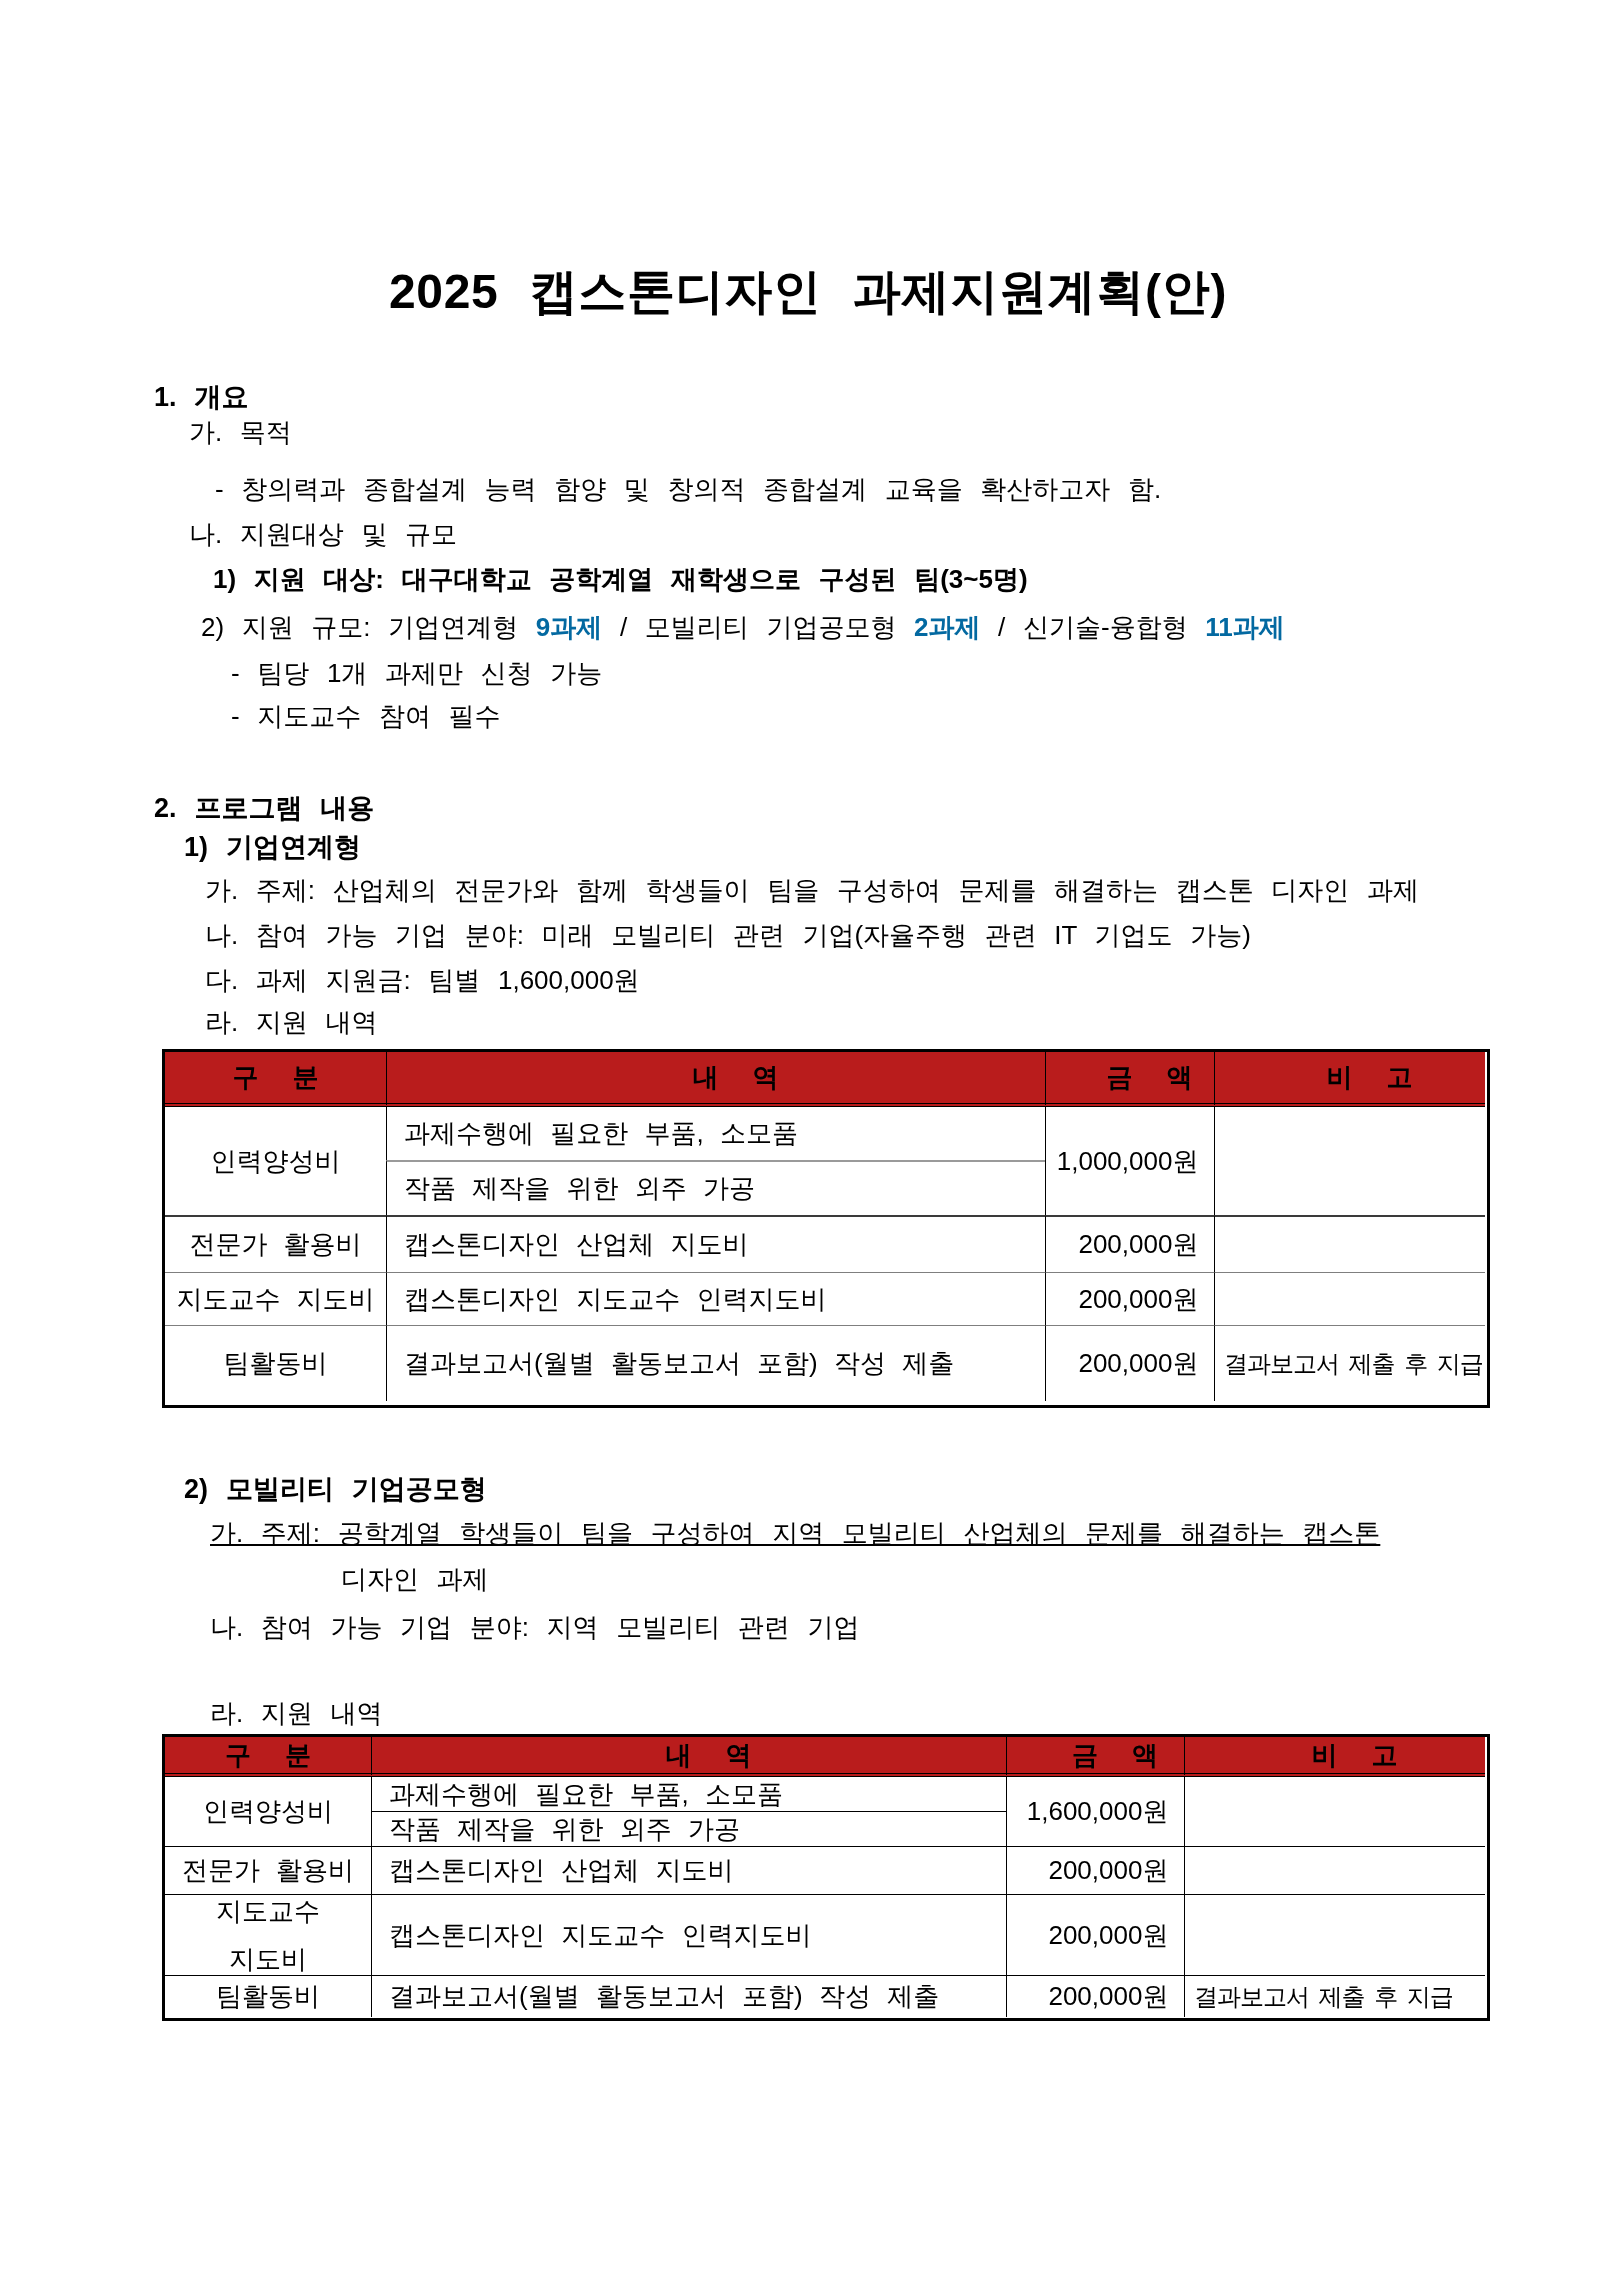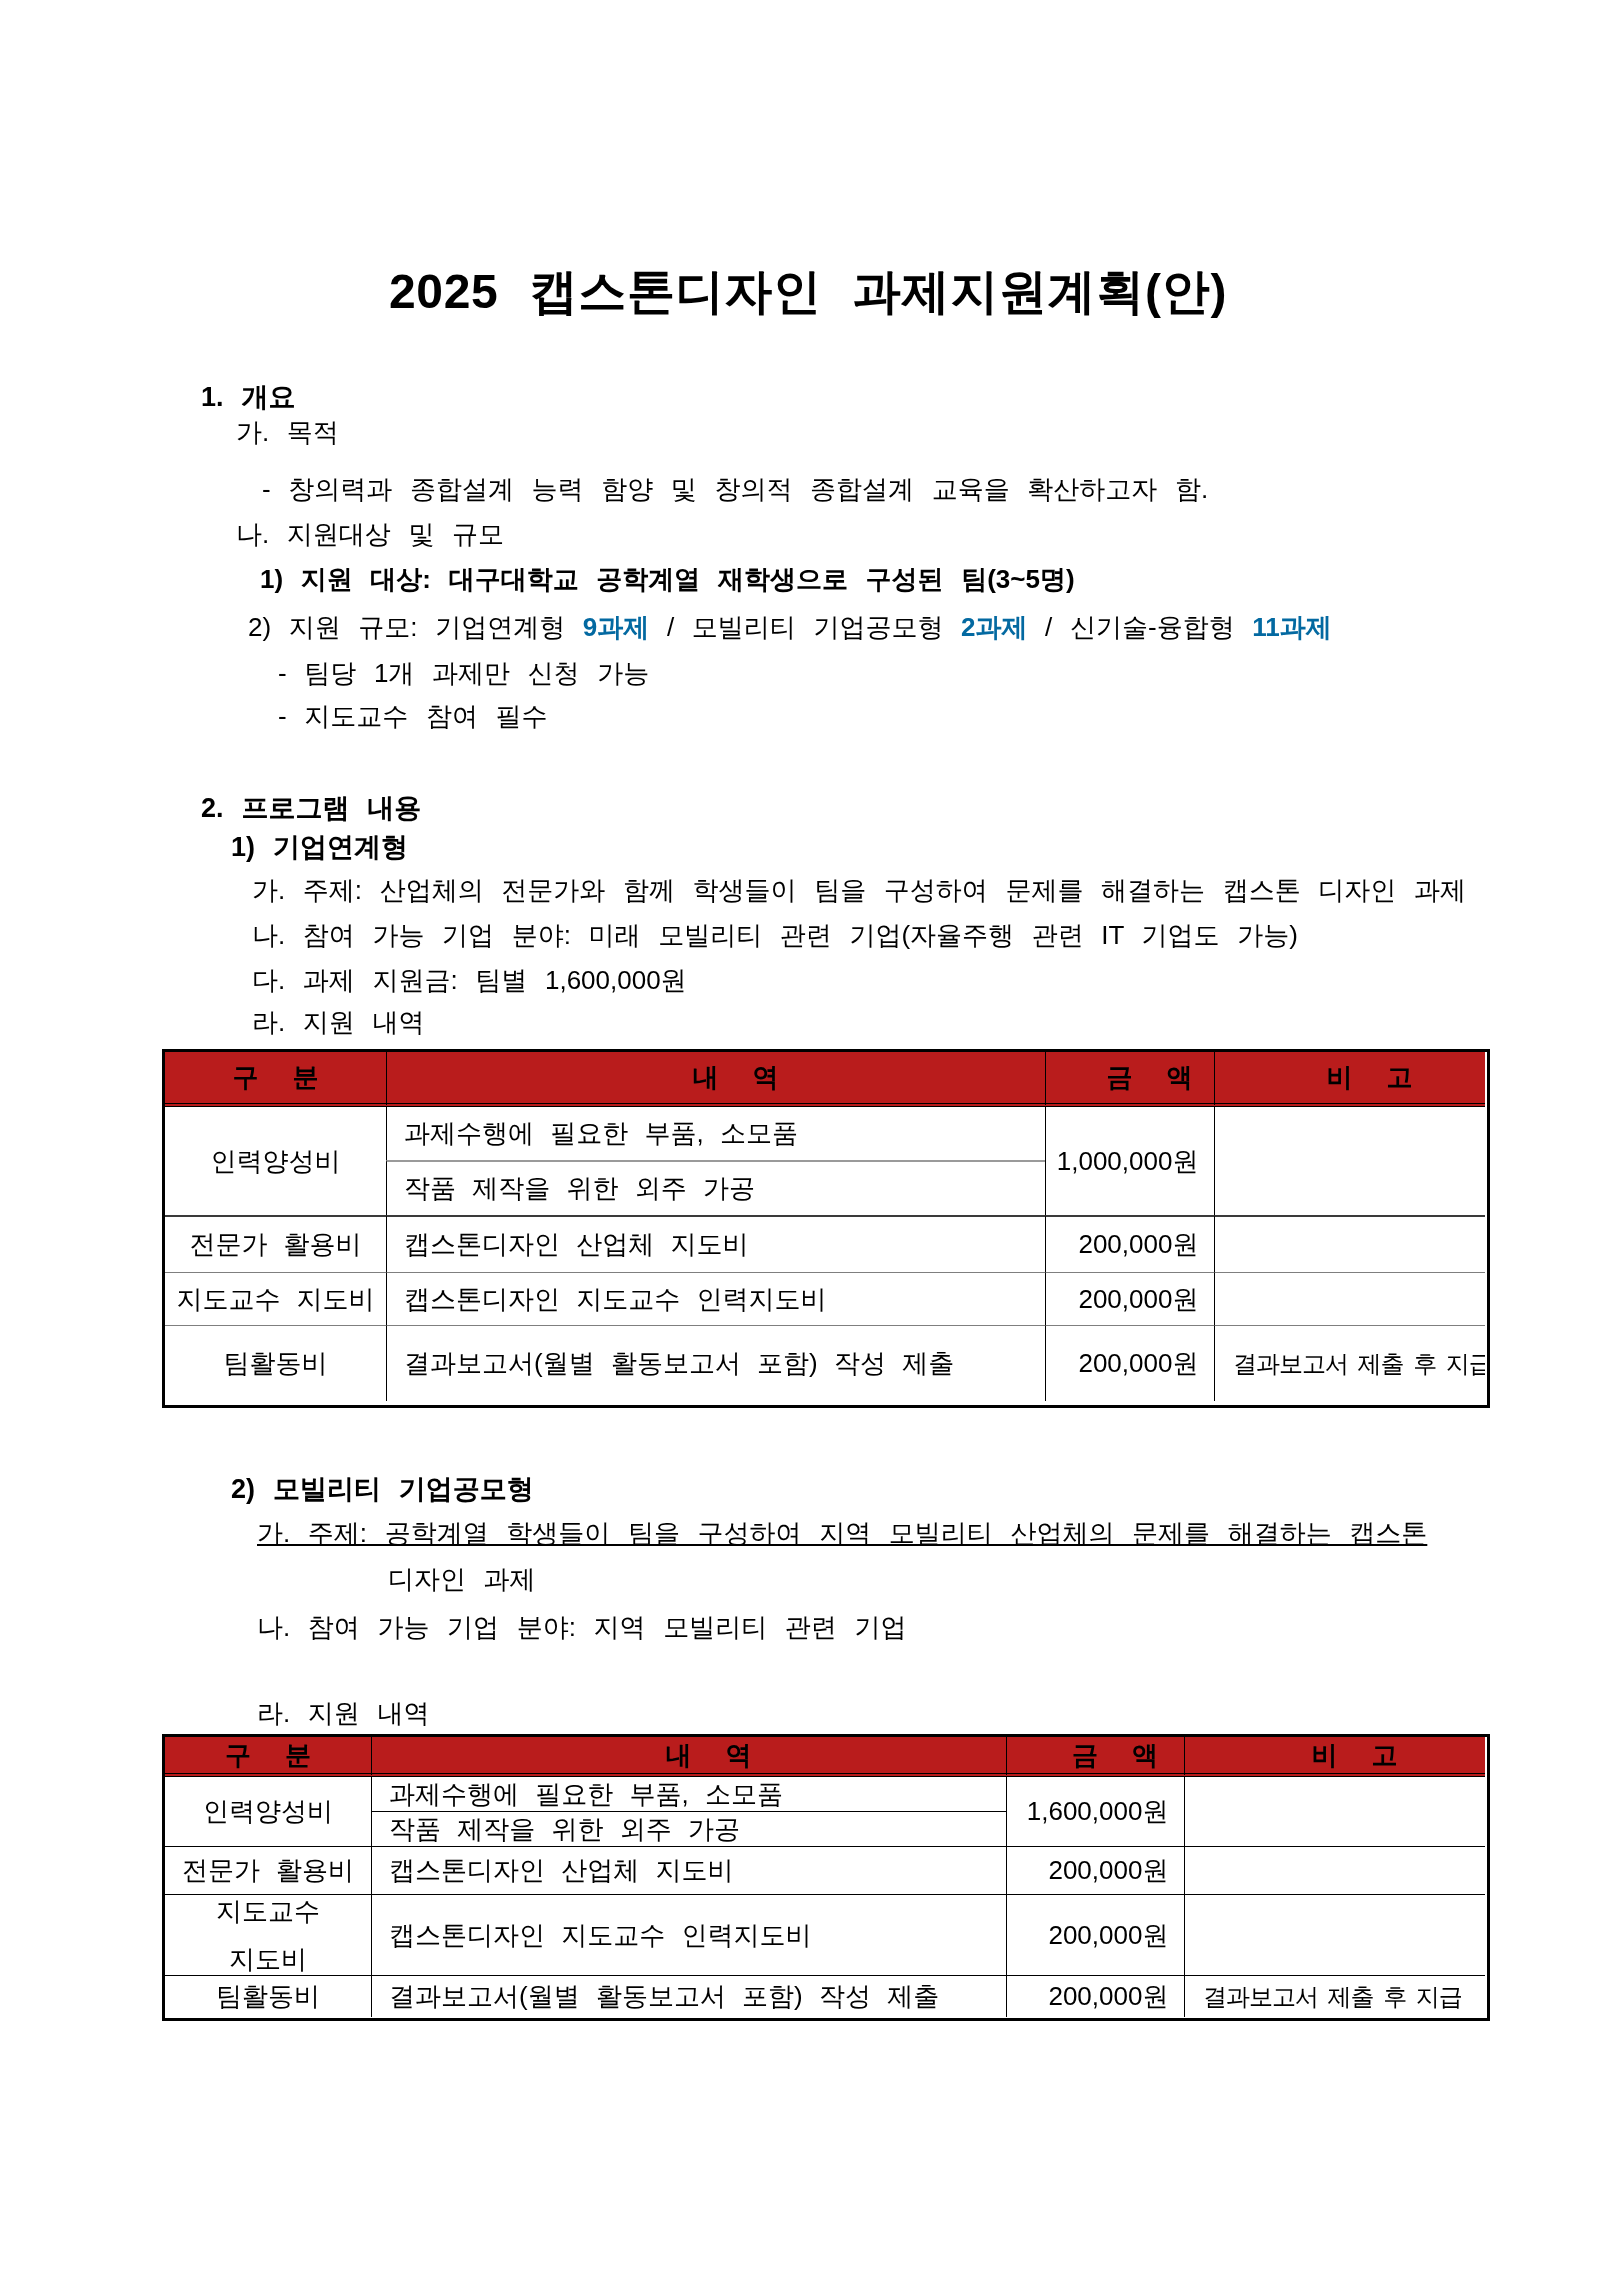--- a/index.html
+++ b/index.html
@@ -14,21 +14,21 @@
   .doc-title{
     position:absolute;left:0;top:258px;width:100%;
     text-align:center;
     font-size:48px;font-weight:700;
     letter-spacing:0.7px;word-spacing:17px;
     line-height:68px;white-space:nowrap;
   }
   .line{
     position:absolute;
     font-size:26px;line-height:44px;height:44px;
-    white-space:nowrap;word-spacing:10.4px;margin-left:47px;
+    white-space:nowrap;word-spacing:10.4px;
   }
   .h1{font-weight:700;font-size:27px;}
   .h2{font-weight:700;font-size:27px;}
   .seg-red{color:#0369a1;font-weight:700;}
   .tbl{
     position:absolute;display:grid;
     border:3.9px solid #000;background:#fff;
     box-sizing:border-box;
   }
   #table1{
@@ -53,21 +53,21 @@
   }
   .vl{border-left:1.3px solid #000;padding-left:39px;}
   .c-center{justify-content:center;}
   .c-left{padding-left:17px;}
   .c-right{justify-content:flex-end;padding-right:15.6px;}
   .sep-dark{border-top:2px solid #3a3a3a;}
   .sep-gray{border-top:1.3px solid #7f7f7f;}
   .sep-sub{border-top:2px solid #9a9a9a;}
   .sep-thin{border-top:1.3px solid #000;}
   .two-line{flex-direction:column;justify-content:center;line-height:1.85;}
-  .note-tight{font-size:24px;letter-spacing:-1px;word-spacing:3.9px;padding-left:18px;padding-right:2.6px;}
+  .note-tight{font-size:24px;letter-spacing:-1px;word-spacing:3.9px;padding-left:9px;padding-right:2.6px;}
 </style>
 </head>
 <body>
 
 <div id="page">
 
   <div class="doc-title">2025 캡스톤디자인 과제지원계획(안)</div>
 
   <div class="line h1" style="left:154px;top:375px;">1. 개요</div>
   <div class="line" style="left:189px;top:410px;">가. 목적</div>

